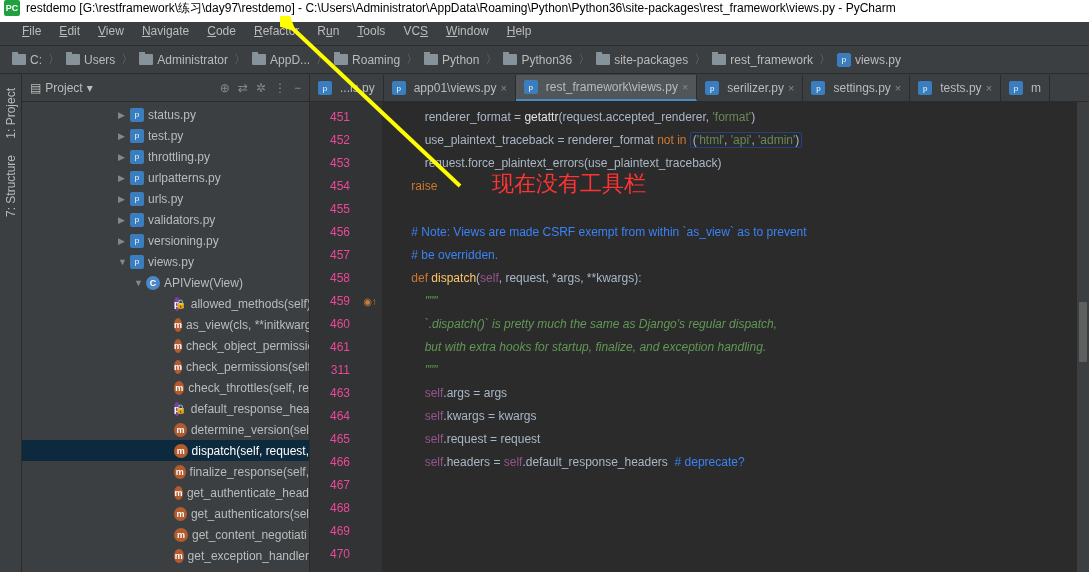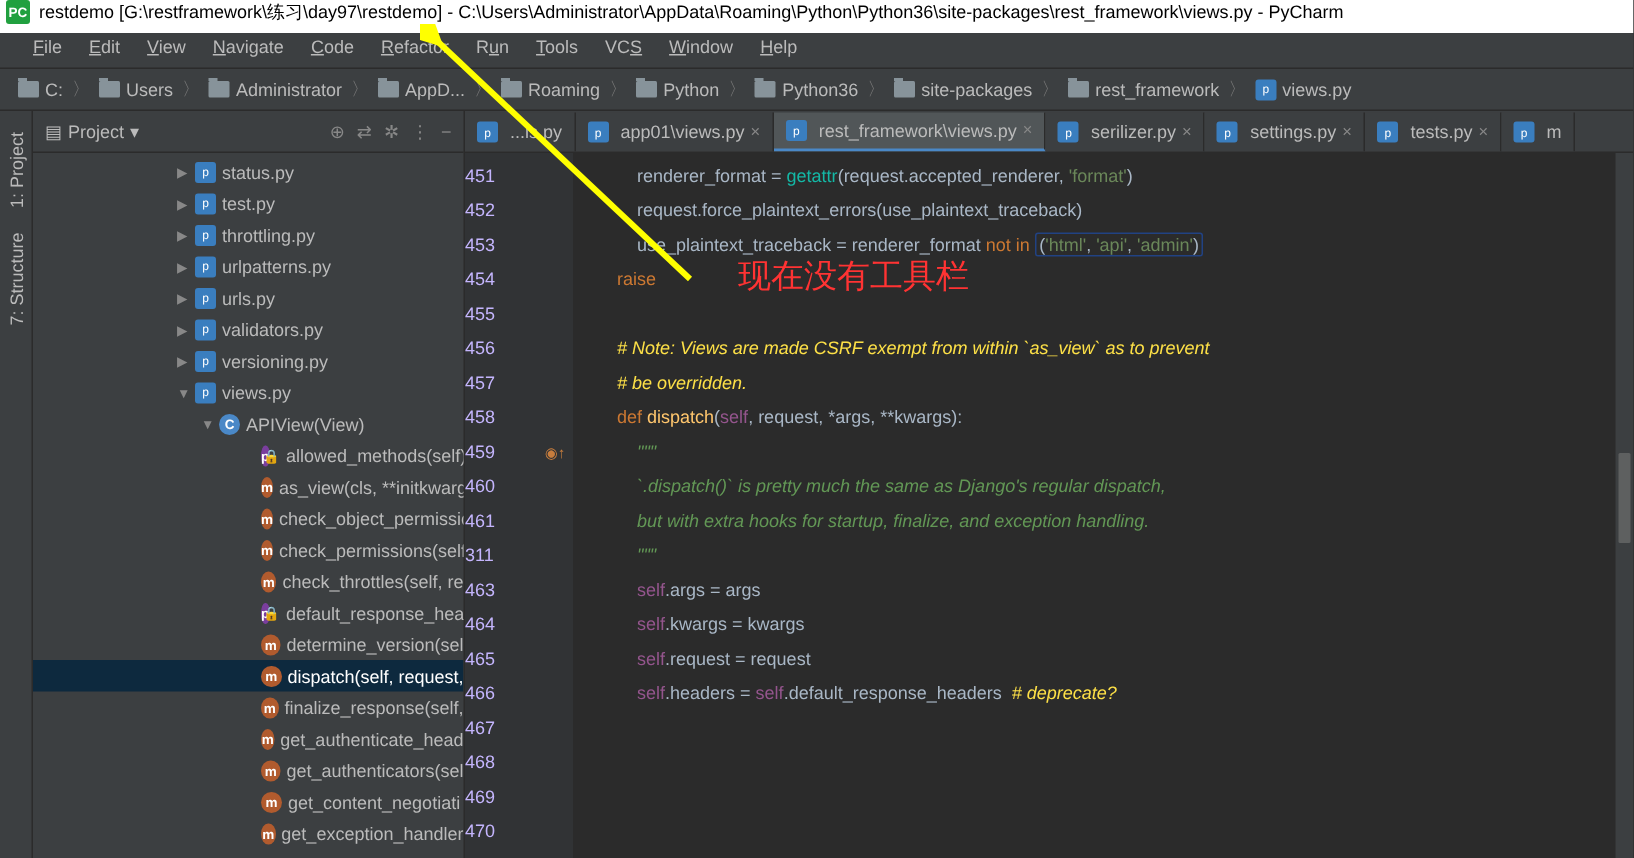--- a/index.html
+++ b/index.html
@@ -30,27 +30,27 @@
 .method-icon { width:14px; height:14px; border-radius:50%; background:#b15b2e; color:#fff; display:inline-flex; align-items:center; justify-content:center; font-size:9px; margin-right:4px; font-weight:bold; }
 .method-icon.p { background:#7a3e9d; }
 .class-icon { width:14px; height:14px; border-radius:50%; background:#4a88c7; color:#fff; display:inline-flex; align-items:center; justify-content:center; font-size:9px; margin-right:4px; font-weight:bold; }
 .lock { color:#c77d3d; font-size:9px; margin-left:-8px; margin-right:4px; }
 .editor-area { flex:1; display:flex; flex-direction:column; background:#2b2b2b; position:relative; }
 .tabs { height:28px; display:flex; align-items:flex-end; background:#3c3f41; border-bottom:1px solid #2b2b2b; overflow:hidden; }
 .tab { height:26px; display:flex; align-items:center; padding:0 8px; background:#3c3f41; color:#bbb; border-right:1px solid #2b2b2b; gap:4px; cursor:pointer; white-space:nowrap; }
 .tab.active { background:#515658; border-bottom:2px solid #4a88c7; }
 .tab .close { color:#888; font-size:11px; }
 .code-area { flex:1; display:flex; font-family:Consolas,monospace; font-size:13px; position:relative; overflow:hidden; }
-.gutter-nums { width:48px; background:#313335; text-align:left; padding:4px 8px 0 0; color:#c4b5fd; }
+.gutter-nums { width:48px; background:#313335; text-align:right; padding:4px 8px 0 0; color:#ec4899; }
 .gutter-nums div { height:23px; line-height:23px; }
 .gutter-icons { width:24px; background:#313335; padding-top:4px; }
 .gutter-icons div { height:23px; display:flex; align-items:center; justify-content:center; }
 .code { flex:1; padding:4px 0 0 16px; color:#a9b7c6; position:relative; }
 .code .line { height:23px; line-height:23px; white-space:pre; }
-.kw { color:#cc7832; } .fn { color:#ffc66d; } .str { color:#6a8759; } .cm { color:#fde047; font-style:italic; } .doc { color:#629755; font-style:italic; } .self { color:#94558d; } .bi { color:#14b8a6; }
+.kw { color:#cc7832; } .fn { color:#ffc66d; } .str { color:#6a8759; } .cm { color:#3b82f6; } .doc { color:#629755; font-style:italic; } .self { color:#94558d; } .bi { color:#e5e5e5; }
 .hl-box { border:1px solid #214283; padding:0 2px; border-radius:2px; }
 .anno { position:absolute; color:#f33; font-size:22px; font-family:"Microsoft YaHei",sans-serif; pointer-events:none; }
 .arrow-svg { position:absolute; pointer-events:none; }
 .scrollbar-v { position:absolute; right:0; top:0; width:12px; height:100%; background:#3c3f41; }
 .scrollbar-v .thumb { position:absolute; left:2px; width:8px; background:#5e6060; border-radius:1px; }
 </style>
 </head>
 <body>
 
 <div class="titlebar">
@@ -326,22 +326,22 @@
           <div></div>
           <div></div>
           <div></div>
           <div></div>
           <div></div>
           <div></div>
           <div></div>
         </div>
       <div class="code">
 <div class="line">        renderer_format = <span class="bi">getattr</span>(request.accepted_renderer, <span class="str">'format'</span>)</div>
+<div class="line">        use_plaintext_traceback = renderer_format <span class="kw">not in</span> <span class="hl-box">(<span class="str">'html'</span>, <span class="str">'api'</span>, <span class="str">'admin'</span>)</span></div>
 <div class="line">        request.force_plaintext_errors(use_plaintext_traceback)</div>
-<div class="line">        use_plaintext_traceback = renderer_format <span class="kw">not in</span> <span class="hl-box">(<span class="str">'html'</span>, <span class="str">'api'</span>, <span class="str">'admin'</span>)</span></div>
 <div class="line">    <span class="kw">raise</span></div>
 <div class="line"></div>
 <div class="line"><span class="cm">    # Note: Views are made CSRF exempt from within `as_view` as to prevent</span></div>
 <div class="line"><span class="cm">    # be overridden.</span></div>
 <div class="line">    <span class="kw">def </span><span class="fn">dispatch</span>(<span class="self">self</span>, request, *args, **kwargs):</div>
 <div class="line"><span class="doc">        """</span></div>
 <div class="line"><span class="doc">        `.dispatch()` is pretty much the same as Django's regular dispatch,</span></div>
 <div class="line"><span class="doc">        but with extra hooks for startup, finalize, and exception handling.</span></div>
 <div class="line"><span class="doc">        """</span></div>
 <div class="line">        <span class="self">self</span>.args = args</div>

